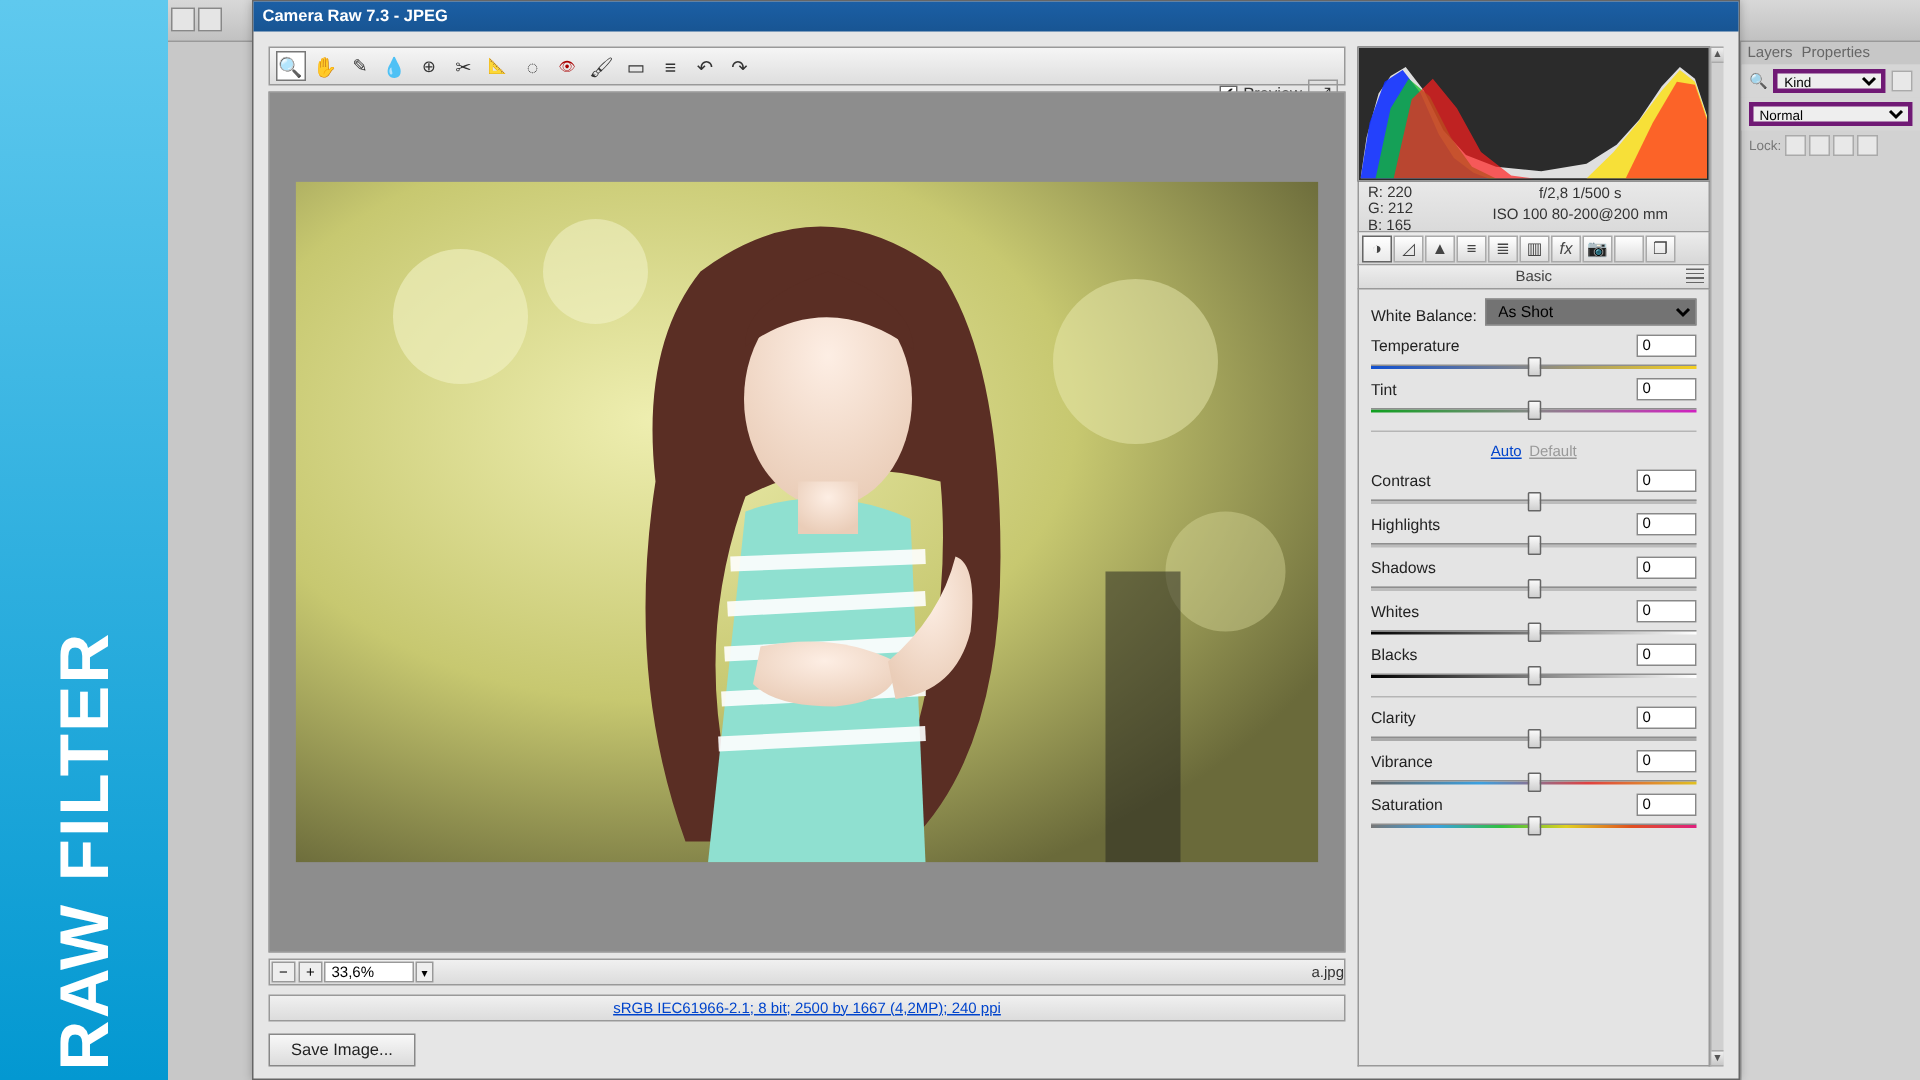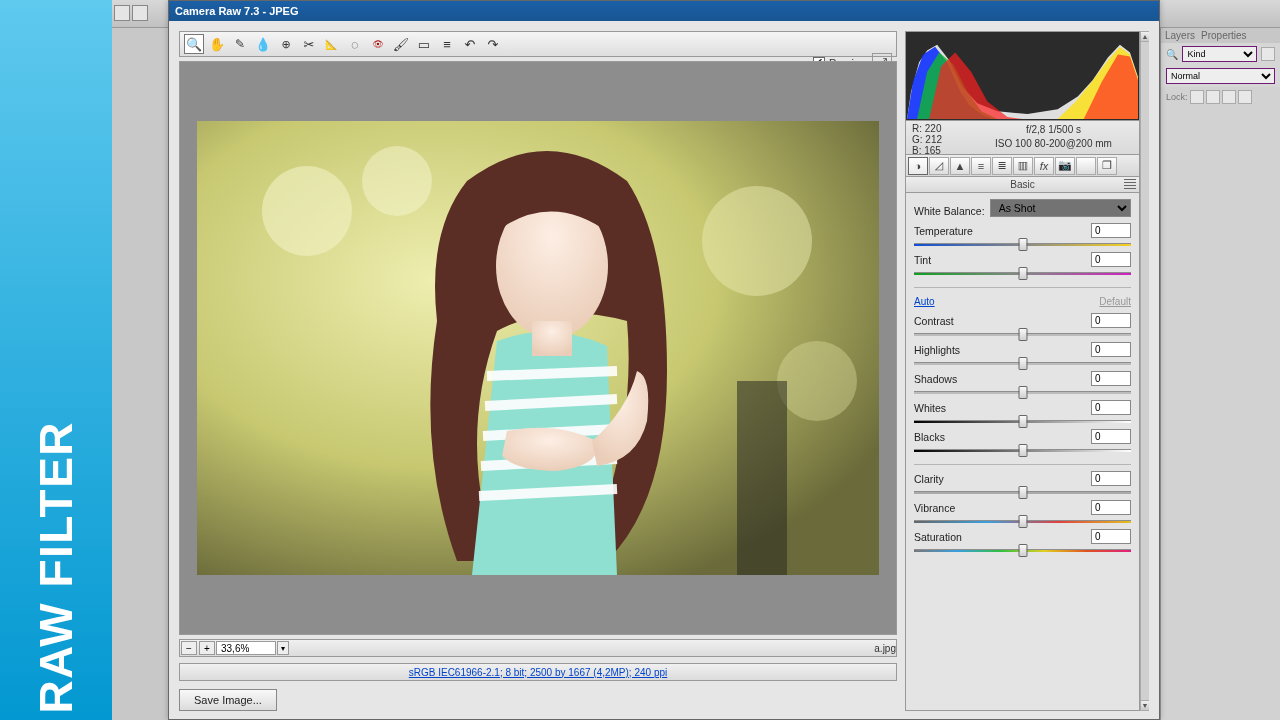--- a/index.html
+++ b/index.html
@@ -14,21 +14,21 @@
   .ps-top { position: absolute; left: 112px; top: 0; width: 1168px; height: 28px;
     background: linear-gradient(#d8d8d8, #c1c1c1); border-bottom: 1px solid #999; }
   .ps-doc-icons { position: absolute; left: 2px; top: 5px; display: flex; gap: 2px; }
   .ps-doc-icon { width: 16px; height: 16px; border: 1px solid #888; background: #e5e5e5; }
   
   .ps-right-panels { position: absolute; right: 0; top: 28px; width: 120px; height: 692px;
     background: #d2d2d2; border-left: 1px solid #999; font-size: 10px; color: #555; }
   .panel-tabs { display: flex; background: #c7c7c7; padding: 2px 4px; gap: 6px; }
   .panel-tab { color: #666; font-size: 10px; }
   .panel-row { padding: 3px 5px; background: #d6d6d6; display: flex; align-items: center; gap: 4px; }
-  .small-select { height: 16px; font-size: 9px; border: 1px solid #701a75; background: #eee; flex: 1; }
+  .small-select { height: 16px; font-size: 9px; border: 3px solid #701a75; background: #eee; flex: 1; }
   .lock-row { padding: 3px 5px; font-size: 9px; color: #777; display:flex; gap:2px; align-items:center; }
   .mini-icon { width:14px; height:14px; border:1px solid #aaa; background:#e8e8e8; position:relative; }
   
   .cr-window { position: absolute; left: 168px; top: 0; width: 992px; height: 720px;
     background: #e6e6e6; border: 1px solid #666; box-shadow: 0 0 6px rgba(0,0,0,.25); }
   
   .cr-titlebar { height: 20px; background: linear-gradient(#1b5fa5, #185593);
     color: #fff; font-size: 11px; font-weight: 700; padding-left: 6px; display: flex; align-items: center; }
   
   .cr-body { position: absolute; left: 0; top: 20px; width: 100%; height: 700px; display: flex; padding: 10px; gap: 8px; }
@@ -107,21 +107,21 @@
     transform:translateX(-50%); }
   .grad-temp { background:linear-gradient(90deg,#1050d0,#888,#f5d020); }
   .grad-tint { background:linear-gradient(90deg,#10a020,#888,#d020c0); }
   .grad-vib  { background:linear-gradient(90deg,#666,#3aa0e0,#e04040,#e0c020); }
   .grad-sat  { background:linear-gradient(90deg,#777,#3aa0e0,#30c040,#e0d020,#e05020,#e02080); }
   .grad-clar { background:linear-gradient(90deg,#aaa,#aaa); }
   .grad-white{ background:linear-gradient(90deg,#000,#fff); }
   .grad-black{ background:linear-gradient(90deg,#000,#fff); }
   
   .divider { height:1px; background:#b5b5b5; margin:4px 0; }
-  .auto-row { display:flex; gap:5px; justify-content:space-between; font-size:10px; margin:2px 0 4px; }
+  .auto-row { display:flex; gap:5px; justify-content:center; font-size:10px; margin:2px 0 4px; }
   .auto-row .auto { color:#0044cc; text-decoration:underline; cursor:pointer; }
   .auto-row .default { color:#999; text-decoration:underline; }
   
   .scrollbar { width:9px; background:#d0d0d0; border:1px solid #aaa; border-right:none;
     display:flex; flex-direction:column; }
   .sb-btn { height:10px; background:linear-gradient(#f0f0f0,#c8c8c8); border-bottom:1px solid #aaa;
     display:flex; align-items:center; justify-content:center; font-size:7px; color:#555;}
   .sb-btn:last-child { border-top:1px solid #aaa; border-bottom:none;}
   .sb-track { flex:1; }
   .cr-right-wrap { display:flex; }

